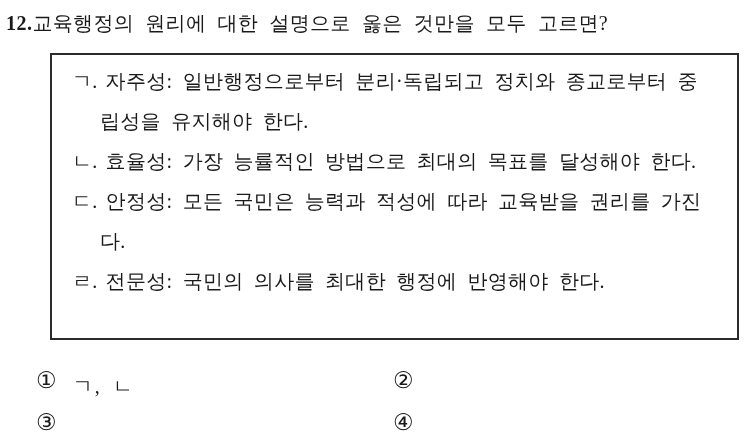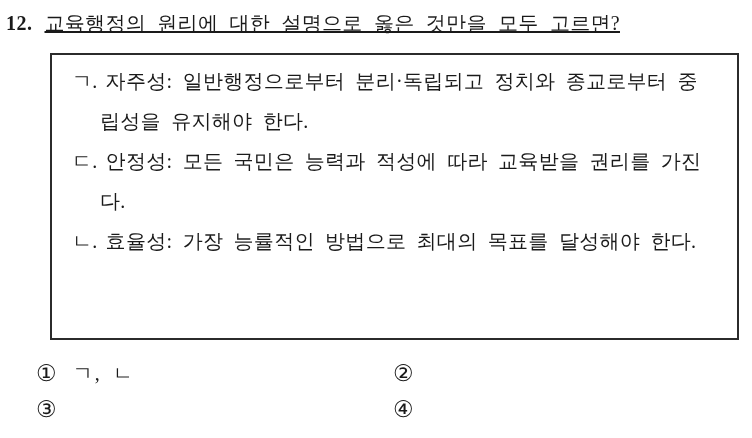--- a/index.html
+++ b/index.html
@@ -17,28 +17,26 @@
   }
   .question-line {
     display: flex;
     align-items: flex-start;
     margin: 10px 0 0 6px;
     font-size: 20px;
     line-height: 26px;
   }
   .q-num {
     font-weight: bold;
-    margin-right: 12px;
     letter-spacing: 0.5px;
     text-align: right;
   }
   .q-text {
     word-spacing: 6px;
     letter-spacing: 0.3px;
-    text-decoration: underline;
   }
   .stimulus-box {
     box-sizing: border-box;
     margin: 17px 0 0 50px;
     width: 689px;
     height: 287px;
     border: 2px solid #2b2b2b;
     padding: 6px 30px 6px 20px;
     background: #ffffff;
   }
@@ -66,34 +64,36 @@
     align-items: center;
   }
   .choice-num {
     font-size: 23px;
     margin-right: 16px;
     line-height: 35px;
   }
   .choice-text {
     letter-spacing: 2px;
     word-spacing: 4px;
+    margin-top: 13px;
   }
 </style>
 </head>
 <body>
 
 <div class="question-line">
   <span class="q-num">12.</span>
   <span class="q-text">교육행정의 원리에 대한 설명으로 옳은 것만을 모두 고르면?</span>
 </div>
 
 <div class="stimulus-box">
   <div class="box-item"><span class="item-marker">ㄱ.</span><span>자주성: 일반행정으로부터 분리·독립되고 정치와 종교로부터 중립성을 유지해야 한다.</span></div>
+  <div class="box-item"><span class="item-marker">ㄴ.</span><span>효율성: 가장 능률적인 방법으로 최대의 목표를 달성해야 한다.</span></div>
   <div class="box-item"><span class="item-marker">ㄷ.</span><span>안정성: 모든 국민은 능력과 적성에 따라 교육받을 권리를 가진다.</span></div>
-  <div class="box-item"><span class="item-marker">ㄴ.</span><span>효율성: 가장 능률적인 방법으로 최대의 목표를 달성해야 한다.</span></div>
+  <div class="box-item"><span class="item-marker">ㄹ.</span><span>전문성: 국민의 의사를 최대한 행정에 반영해야 한다.</span></div>
 </div>
 
 <div class="choices">
   <div class="choice">
     <span class="choice-num">①</span>
     <span class="choice-text">ㄱ, ㄴ</span>
   </div>
   <div class="choice">
     <span class="choice-num">②</span>
   </div>

